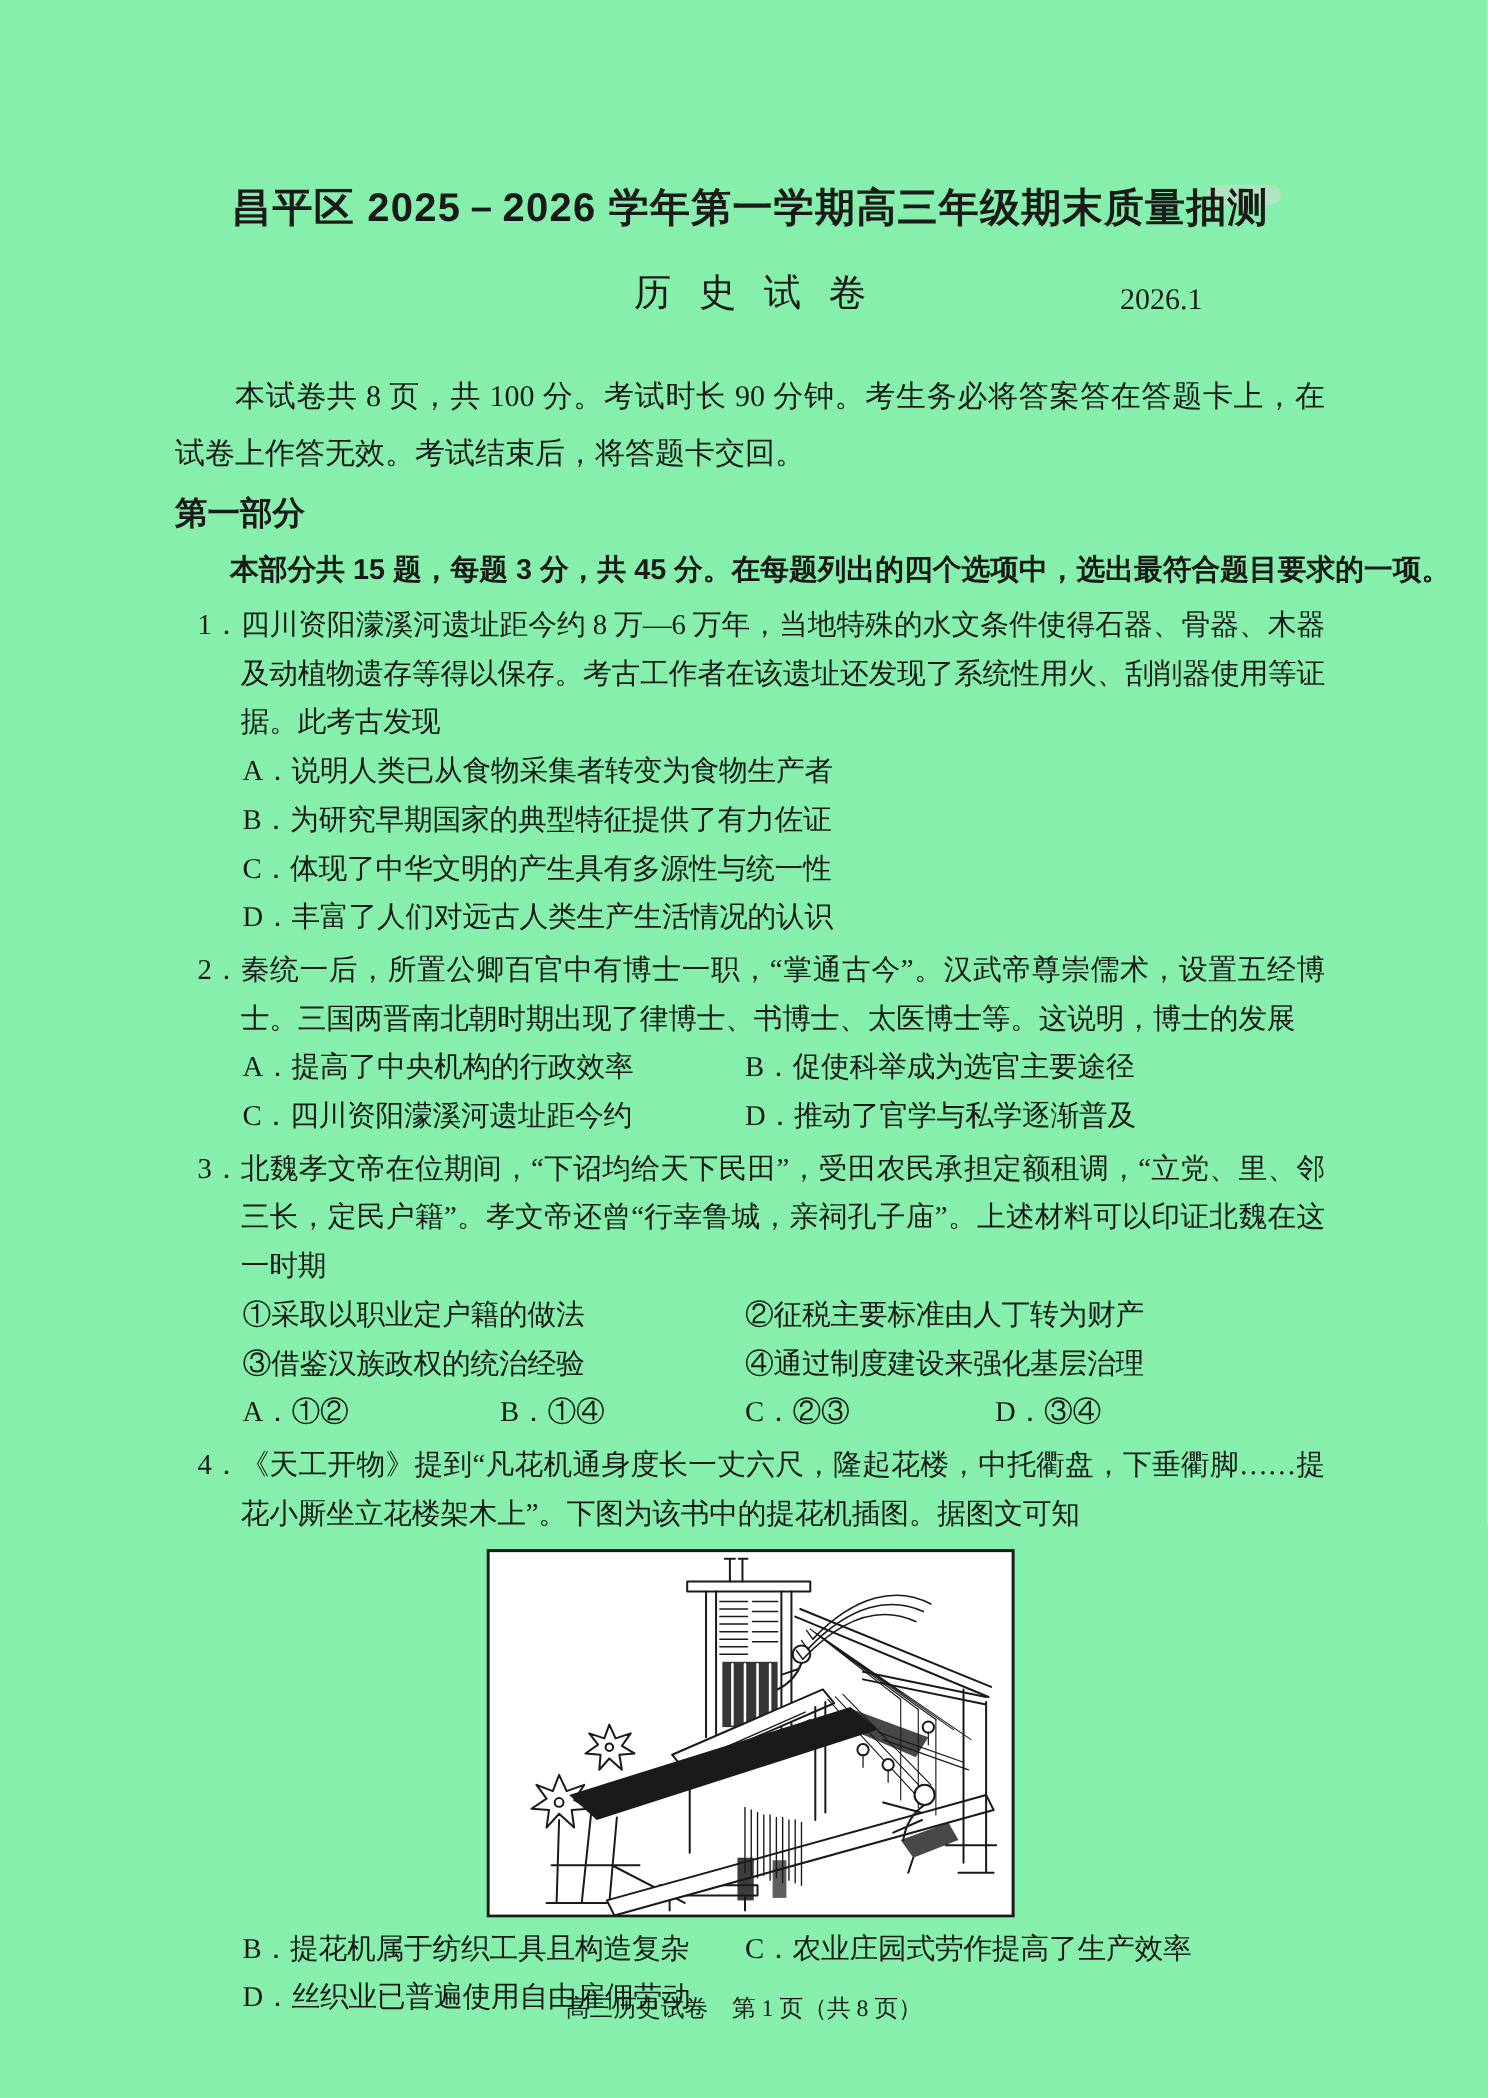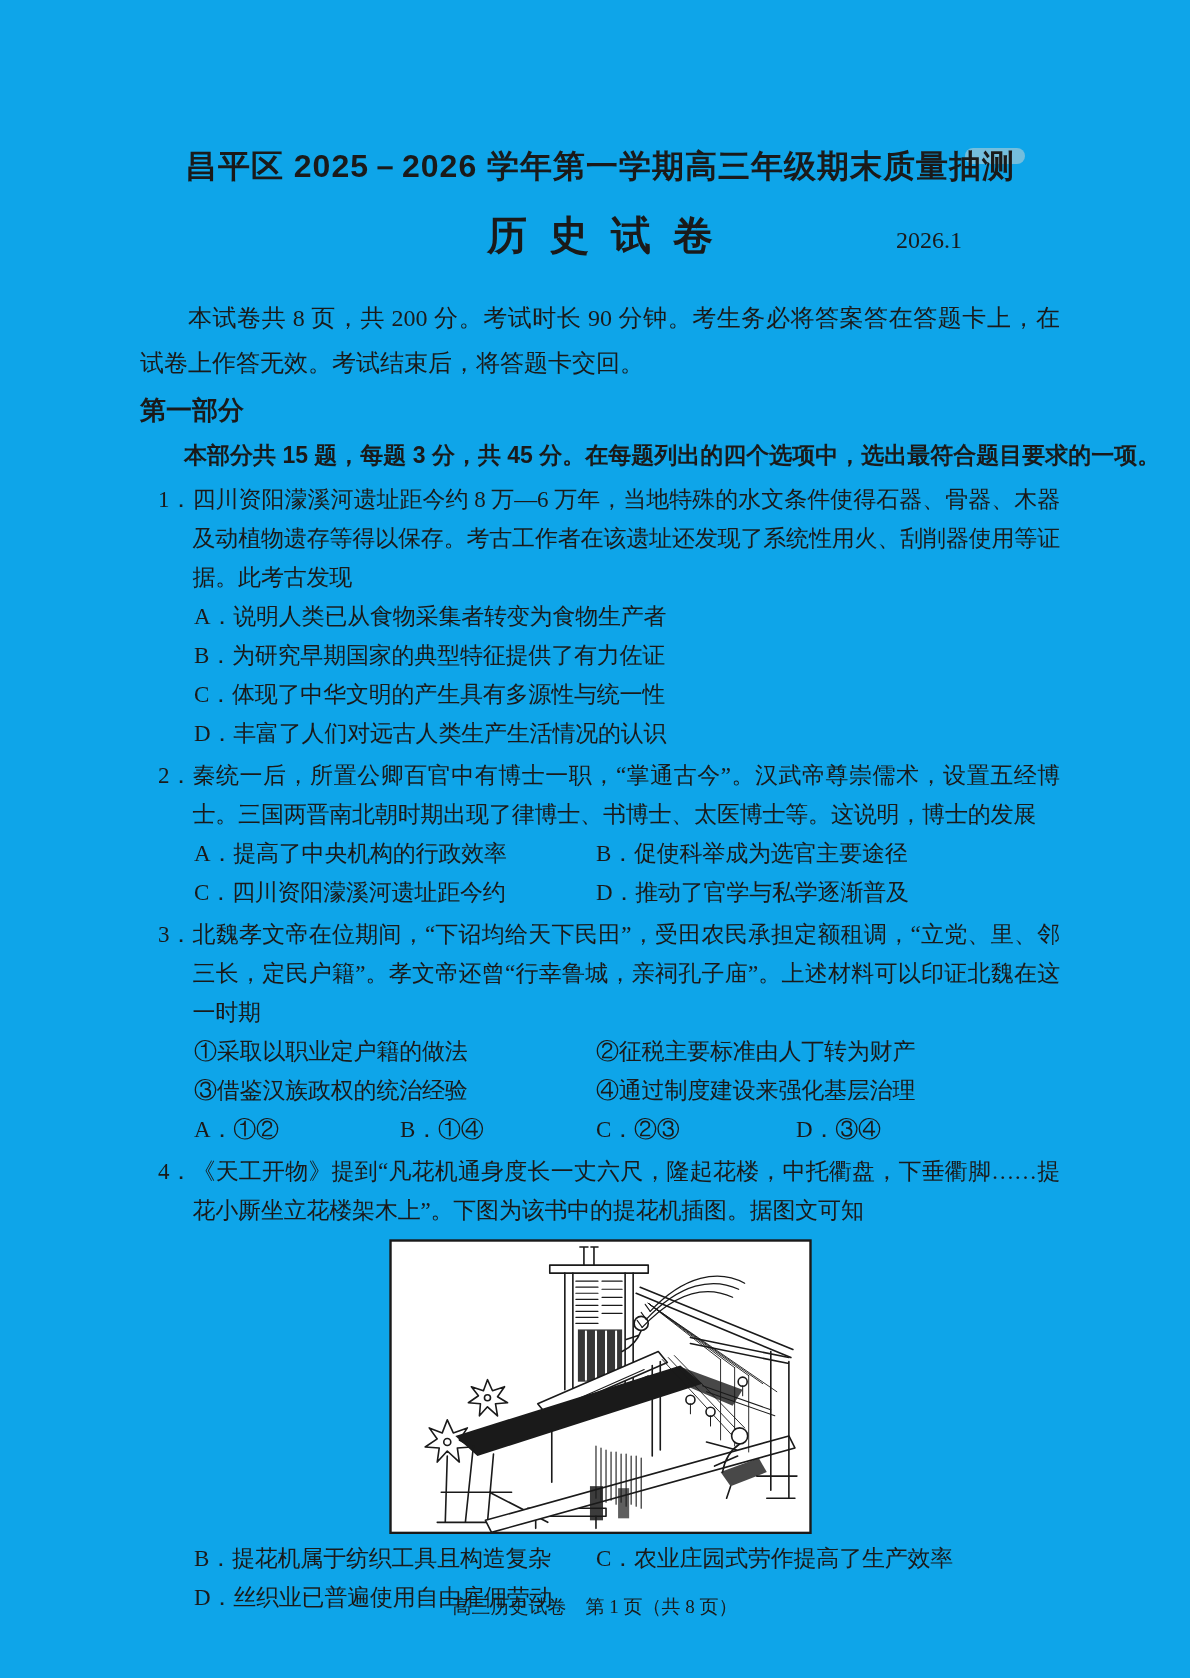--- a/index.html
+++ b/index.html
@@ -1,30 +1,30 @@
 <!DOCTYPE html>
 <html lang="zh"><head>
 <meta charset="utf-8">
 <style>
   html,body{margin:0;padding:0;background:#e8e8e8;}
   .page{
     position:relative;width:1190px;height:1678px;margin:0 auto;
-    background:#0ea5e9;color:#1a1a1a;overflow:hidden;
+    background:#86efac;color:#1a1a1a;overflow:hidden;
     font-family:"Liberation Serif","DejaVu Serif",serif;
   }
   .content{position:absolute;left:140px;top:0;width:920px;}
   .title{
     margin:146px 0 0;text-align:center;
     font-family:"Liberation Sans","DejaVu Sans",sans-serif;
     font-weight:700;font-size:32px;line-height:40px;letter-spacing:1px;white-space:nowrap;
   }
   .subject-row{position:relative;margin-top:26px;height:46px;text-align:center;}
   .subject{
     display:inline-block;font-family:"Liberation Sans","DejaVu Sans",sans-serif;
-    font-weight:700;font-size:40px;line-height:46px;letter-spacing:22px;text-indent:22px;
+    font-weight:400;font-size:30px;line-height:46px;letter-spacing:22px;text-indent:22px;
   }
   .date{position:absolute;right:98px;bottom:4px;font-size:24px;}
   .intro{margin:38px 0 0;font-size:24px;line-height:45px;text-indent:2em;text-align:justify;}
   .section-heading{
     margin:2px 0 0;font-family:"Liberation Sans","DejaVu Sans",sans-serif;
     font-weight:700;font-size:26px;line-height:45px;
   }
   .section-desc{
     margin:0;font-family:"Liberation Sans","DejaVu Sans",sans-serif;
     font-weight:700;font-size:23px;line-height:44px;white-space:nowrap;text-indent:44px;
@@ -52,21 +52,21 @@
   <div class="smudge"></div>
   <div class="content">
 
     <h1 class="title">昌平区 2025－2026 学年第一学期高三年级期末质量抽测</h1>
 
     <div class="subject-row">
       <span class="subject">历史试卷</span>
       <span class="date">2026.1</span>
     </div>
 
-    <p class="intro">本试卷共 8 页，共 200 分。考试时长 90 分钟。考生务必将答案答在答题卡上，在试卷上作答无效。考试结束后，将答题卡交回。</p>
+    <p class="intro">本试卷共 8 页，共 100 分。考试时长 90 分钟。考生务必将答案答在答题卡上，在试卷上作答无效。考试结束后，将答题卡交回。</p>
 
     <h2 class="section-heading">第一部分</h2>
     <p class="section-desc">本部分共 15 题，每题 3 分，共 45 分。在每题列出的四个选项中，选出最符合题目要求的一项。</p>
 
     <div class="questions">
 
       <div class="question">
         <div class="q-row">
           <span class="q-num">1．</span>
           <div class="q-body">四川资阳濛溪河遗址距今约 8 万—6 万年，当地特殊的水文条件使得石器、骨器、木器及动植物遗存等得以保存。考古工作者在该遗址还发现了系统性用火、刮削器使用等证据。此考古发现</div>

